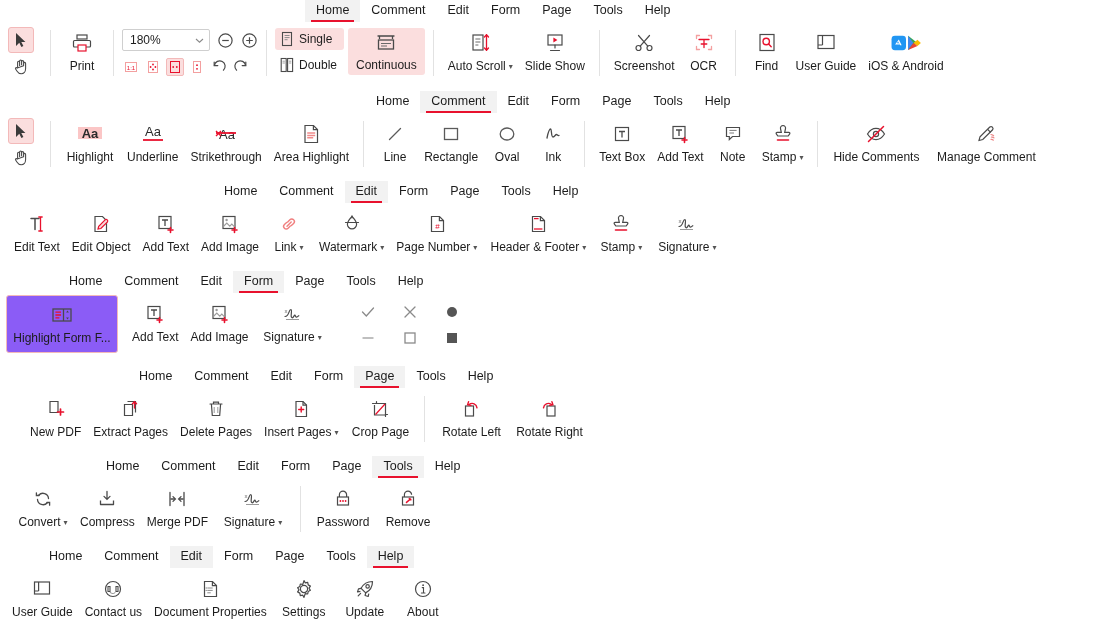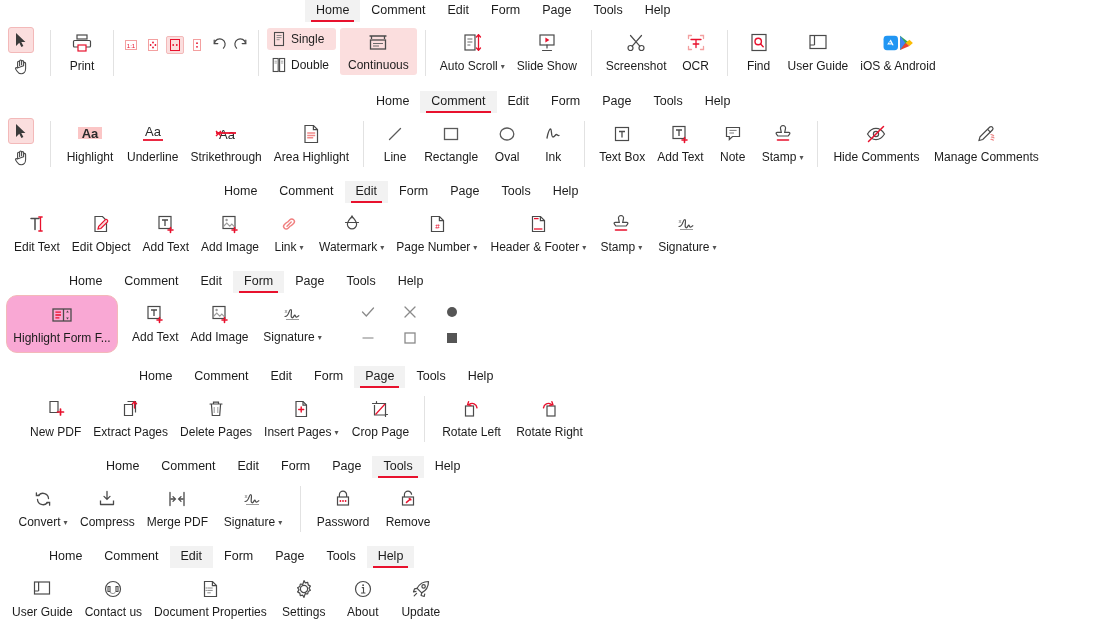--- a/index.html
+++ b/index.html
@@ -57,21 +57,21 @@
   }
   .tool .ico {
     height: 30px; width: 34px;
     display: flex; align-items: center; justify-content: center;
   }
   .tool .lbl {
     font-size: 12px; line-height: 15px;
     color: #1c1c1c; white-space: nowrap;
     margin-top: 1px;
   }
-  .tool.sel { background: #f9a8d4; border: 1px solid #f3b9b9; border-radius: 11px; justify-content: flex-end; }
+  .tool.sel { background: #8b5cf6; border: 1px solid #f3b9b9; border-radius: 3px; justify-content: flex-end; }
 
   
   .ptrstack {
     display: flex; flex-direction: column; align-items: center;
     width: 42px; padding-top: 3px;
   }
   .ptrbtn {
     width: 26px; height: 26px;
     display: flex; align-items: center; justify-content: center;
     border-radius: 3px;
@@ -156,20 +156,40 @@
             <rect x="6" y="3" width="10" height="4" fill="none" stroke="#4a4a4a" stroke-width="1.2"></rect>
             <path d="M3.5 8.5h15a1 1 0 0 1 1 1v4.5a1 1 0 0 1-1 1h-15a1 1 0 0 1-1-1V9.5a1 1 0 0 1 1-1z" fill="none" stroke="#4a4a4a" stroke-width="1.2"></path>
             <rect x="7" y="13" width="8" height="6" fill="#fff" stroke="#e8112d" stroke-width="1.2"></rect>
           </svg>
         </span>
         <span class="lbl">Print</span>
       </div>
       <div class="sep"></div>
 
       <div class="zoomcluster">
+        <div class="zoomtop">
+          <div class="zoombox">
+            <span>180%</span>
+            <svg width="11" height="11" viewBox="0 0 11 11">
+                <path d="M2 4l3.5 3.2L9 4" fill="none" stroke="#8a8a8a" stroke-width="1.1"></path>
+              </svg>
+          </div>
+          <div class="zoombtn">
+            <svg width="17" height="17" viewBox="0 0 17 17">
+                <circle cx="8.5" cy="8.5" r="6.6" fill="none" stroke="#4a4a4a" stroke-width="1.2"></circle>
+                <path d="M5.2 8.5h6.6" stroke="#4a4a4a" stroke-width="1.2"></path>
+              </svg>
+          </div>
+          <div class="zoombtn">
+            <svg width="17" height="17" viewBox="0 0 17 17">
+                <circle cx="8.5" cy="8.5" r="6.6" fill="none" stroke="#4a4a4a" stroke-width="1.2"></circle>
+                <path d="M5.2 8.5h6.6M8.5 5.2v6.6" stroke="#4a4a4a" stroke-width="1.2"></path>
+              </svg>
+          </div>
+        </div>
         <div class="zoombot">
           <div class="fitbtn">
             <svg width="14" height="14" viewBox="0 0 14 14">
                 <rect x="1.5" y="2.5" width="11" height="9" fill="none" stroke="#f3a0a0" stroke-width="1"></rect>
                 <text x="7" y="9.5" font-size="6" fill="#e8112d" text-anchor="middle" font-family="Liberation Sans, sans-serif">1:1</text>
               </svg>
           </div>
           <div class="fitbtn">
             <svg width="14" height="14" viewBox="0 0 14 14">
                 <rect x="2.5" y="1.5" width="9" height="11" fill="none" stroke="#f3a0a0" stroke-width="1"></rect>
@@ -467,21 +487,21 @@
         <span class="lbl">Hide Comments</span>
       </div>
       <div class="tool" style="min-width:120px">
         <span class="ico">
           <svg width="26" height="24" viewBox="0 0 26 24">
               <path d="M6 18.5l1-3.8L16.8 5a2 2 0 0 1 2.8 2.8L9.8 17.5z" fill="none" stroke="#4a4a4a" stroke-width="1.2"></path>
               <path d="M14.8 7.5l2.8 2.8" stroke="#4a4a4a" stroke-width="1.1"></path>
               <path d="M18 12.5c1 .4 2 .3 2.6 1.2M18.4 15c1 .2 1.8 0 2.6.8M18 17.4c.9.1 1.7.1 2.3.8" stroke="#f08a8a" stroke-width="1.2" stroke-linecap="round"></path>
             </svg>
         </span>
-        <span class="lbl">Manage Comments</span>
+        <span class="lbl">Manage Comment</span>
       </div>
     </div>
   </div>
 
   <div class="ribbon" style="top:181px;">
     <div class="tabbar" style="padding-left:213px;">
       <div class="tab">Home</div>
       <div class="tab">Comment</div>
       <div class="tab active">Edit</div>
       <div class="tab">Form</div>
@@ -886,37 +906,37 @@
       </div>
       <div class="tool" style="min-width:62px">
         <span class="ico">
           <svg width="24" height="24" viewBox="0 0 24 24">
               <path d="M12 8.4a3.6 3.6 0 1 0 0 7.2 3.6 3.6 0 0 0 0-7.2z" fill="none" stroke="#4a4a4a" stroke-width="1.2"></path>
               <path d="M12 3.6l1.2 2.2 2.5-.4.5 2.5 2.2 1.2-1.4 2.1 1.4 2.1-2.2 1.2-.5 2.5-2.5-.4L12 20.4l-1.2-2.2-2.5.4-.5-2.5-2.2-1.2 1.4-2.1-1.4-2.1 2.2-1.2.5-2.5 2.5.4z" fill="none" stroke="#4a4a4a" stroke-width="1.2" stroke-linejoin="round"></path>
             </svg>
         </span>
         <span class="lbl">Settings</span>
       </div>
-      <div class="tool" style="min-width:56px">
-        <span class="ico">
-          <svg width="24" height="24" viewBox="0 0 24 24">
-              <circle cx="12" cy="12" r="7.5" fill="none" stroke="#4a4a4a" stroke-width="1.2"></circle>
-              <path d="M11.2 10.6h1.3v5.4M10.4 16h3.6" fill="none" stroke="#4a4a4a" stroke-width="1.1" stroke-linecap="round"></path>
-              <circle cx="12.1" cy="8.2" r=".9" fill="#4a4a4a"></circle>
-            </svg>
-        </span>
-        <span class="lbl">About</span>
-      </div>
       <div class="tool" style="min-width:60px">
         <span class="ico">
           <svg width="24" height="24" viewBox="0 0 24 24">
               <path d="M19.5 4.5c-5 0-9.4 3-11.4 6.8l4.6 4.6C16.5 13.9 19.5 9.5 19.5 4.5z" fill="none" stroke="#4a4a4a" stroke-width="1.2" stroke-linejoin="round"></path>
               <circle cx="14.6" cy="9.4" r="1.7" fill="none" stroke="#4a4a4a" stroke-width="1.2"></circle>
               <path d="M8.1 11.3l-2.6.6-1 3.1 2.9-.6M12.7 15.9l-.6 2.6 3.1 1 .6-2.9" fill="none" stroke="#4a4a4a" stroke-width="1.2" stroke-linejoin="round"></path>
               <path d="M7.6 16.4l-2.4 2.4" stroke="#4a4a4a" stroke-width="1.2" stroke-linecap="round"></path>
             </svg>
         </span>
         <span class="lbl">Update</span>
       </div>
+      <div class="tool" style="min-width:56px">
+        <span class="ico">
+          <svg width="24" height="24" viewBox="0 0 24 24">
+              <circle cx="12" cy="12" r="7.5" fill="none" stroke="#4a4a4a" stroke-width="1.2"></circle>
+              <path d="M11.2 10.6h1.3v5.4M10.4 16h3.6" fill="none" stroke="#4a4a4a" stroke-width="1.1" stroke-linecap="round"></path>
+              <circle cx="12.1" cy="8.2" r=".9" fill="#4a4a4a"></circle>
+            </svg>
+        </span>
+        <span class="lbl">About</span>
+      </div>
     </div>
   </div>
 
 </div>
 
 </body></html>

